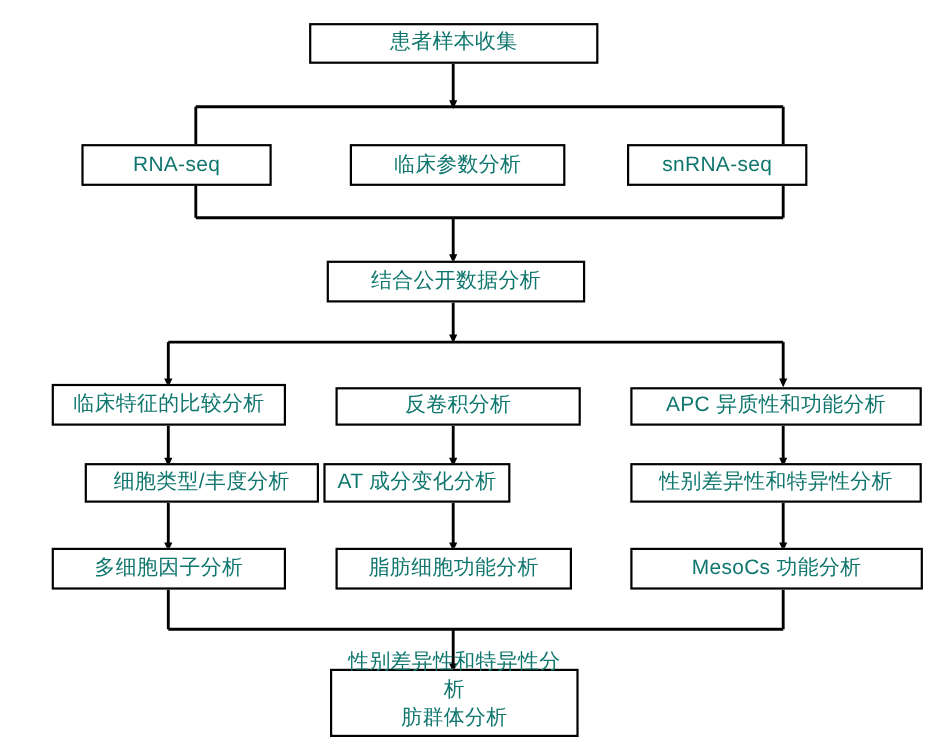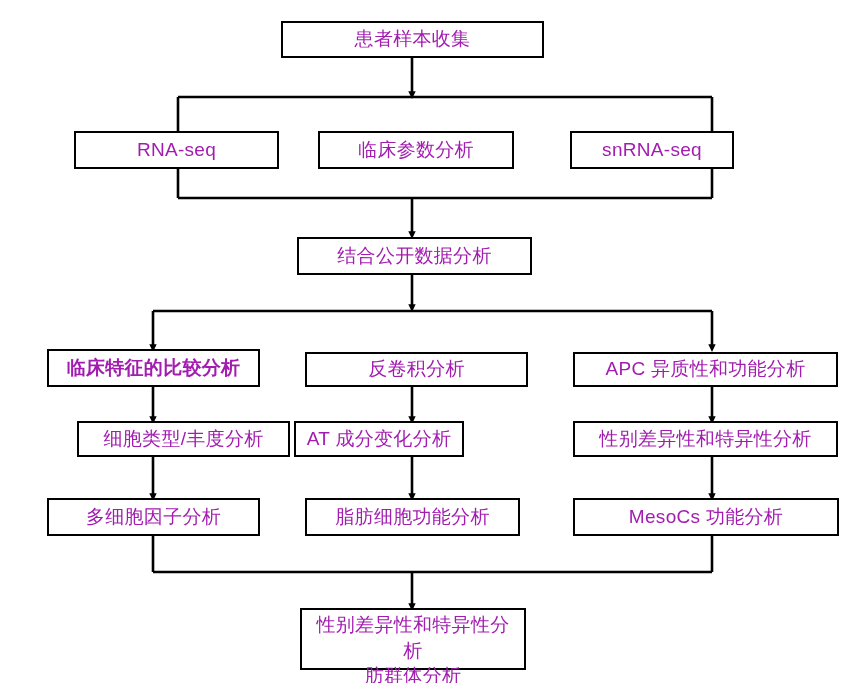--- a/index.html
+++ b/index.html
@@ -26,23 +26,23 @@
     height: 683px;
     pointer-events: none;
   }
   .node {
     position: absolute;
     box-sizing: border-box;
     border: 2.5px solid #000000;
     background: #ffffff;
     display: flex;
     align-items: center;
-    justify-content: flex-start;
+    justify-content: flex-end;
     text-align: center;
-    color: #a21caf;
+    color: #0f766e;
     font-size: 19px;
     line-height: 1.28;
     letter-spacing: 0.3px;
     padding: 2px 6px;
     z-index: 2;
   }
   .node .label {
     display: block;
     width: 100%;
   }
@@ -92,35 +92,35 @@
       <path d="M712,536 L712,572"></path>
       <path d="M153,572 L712,572"></path>
       <line x1="412" y1="572" x2="412" y2="607" marker-end="url(#arrow)"></line>
     </g>
   </svg>
 
   <div class="node" style="left:281px; top:21px; width:263px; height:37px;">
     <span class="label">患者样本收集</span>
   </div>
 
-  <div class="node" style="left:74px; top:131px; width:205px; height:38px;">
+  <div class="node" style="left:74px; top:131px; width:173px; height:38px;">
     <span class="label">RNA-seq</span>
   </div>
   <div class="node" style="left:318px; top:131px; width:196px; height:38px;">
     <span class="label">临床参数分析</span>
   </div>
   <div class="node" style="left:570px; top:131px; width:164px; height:38px;">
     <span class="label">snRNA-seq</span>
   </div>
 
   <div class="node" style="left:297px; top:237px; width:235px; height:38px;">
     <span class="label">结合公开数据分析</span>
   </div>
 
-  <div class="node" style="left:47px; top:349px; width:213px; height:38px;font-weight:bold;">
+  <div class="node" style="left:47px; top:349px; width:213px; height:38px;">
     <span class="label">临床特征的比较分析</span>
   </div>
   <div class="node" style="left:305px; top:352px; width:223px; height:35px;">
     <span class="label">反卷积分析</span>
   </div>
   <div class="node" style="left:573px; top:352px; width:265px; height:35px;">
     <span class="label">APC 异质性和功能分析</span>
   </div>
 
   <div class="node" style="left:47px; top:421px; width:213px; height:36px;margin-left:30px;">

